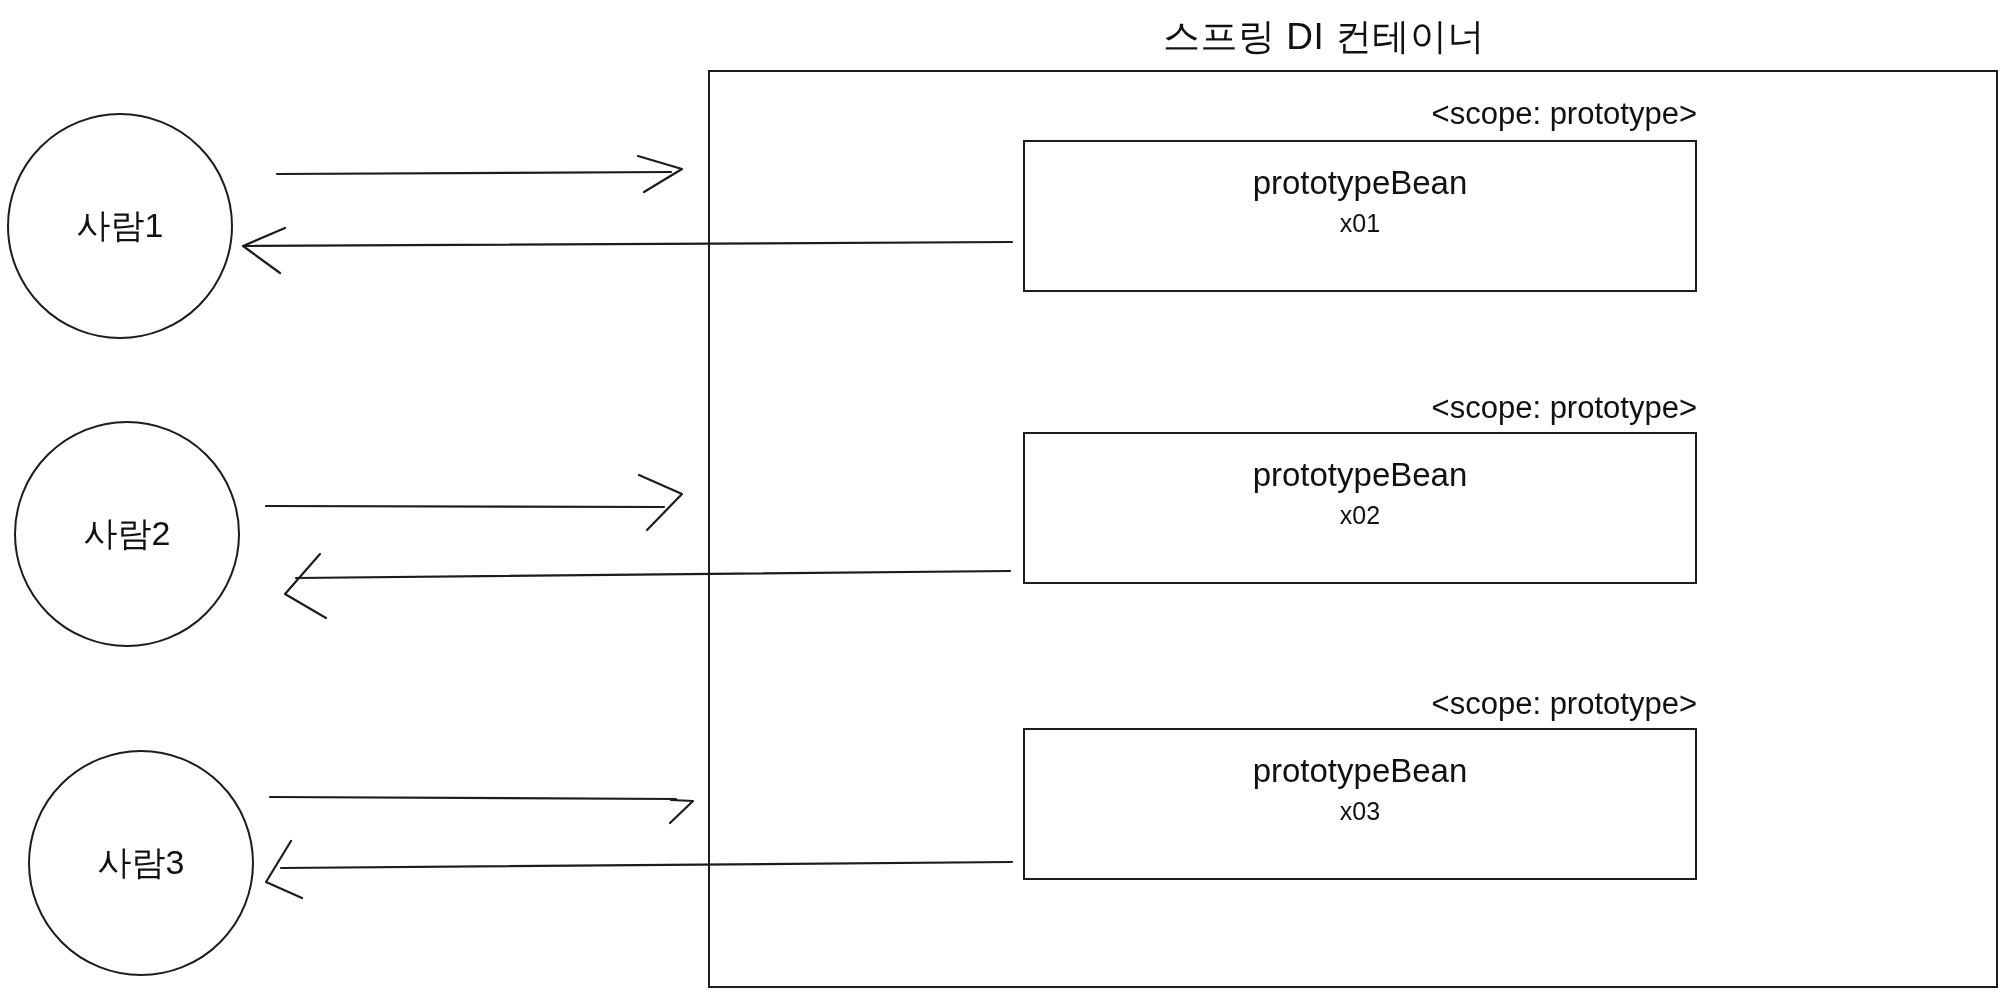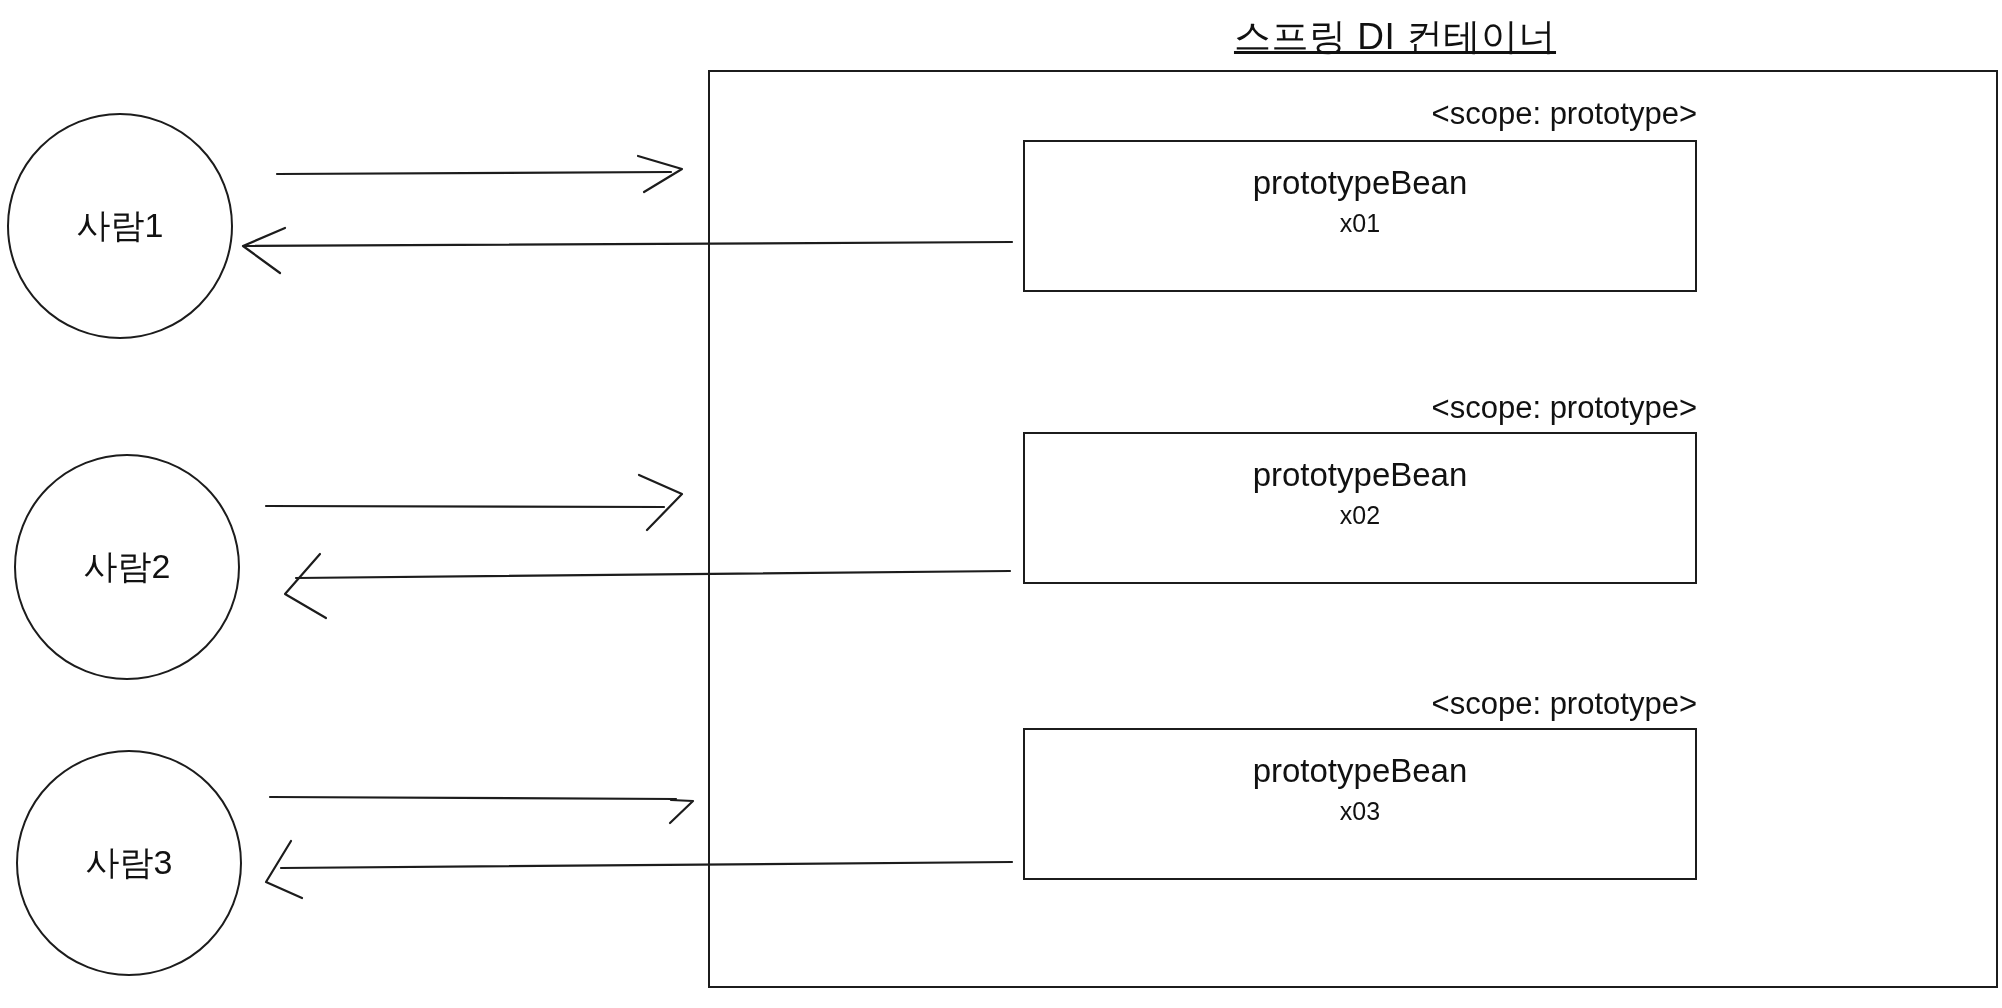--- a/index.html
+++ b/index.html
@@ -15,27 +15,26 @@
   }
   .stage{
     position:relative;
     width:2002px;
     height:1008px;
     background:var(--bg);
     overflow:hidden;
   }
   .title{
     position:absolute;
-    left:1395px;
+    left:1324px;
     top:12px;
     transform:translateX(-50%);
     font-size:37px;
     letter-spacing:0.5px;
     white-space:nowrap;
-    text-decoration:underline;
   }
   .container-box{
     position:absolute;
     left:708px;
     top:70px;
     width:1290px;
     height:918px;
     border:2.5px solid var(--stroke);
     background:transparent;
   }
@@ -98,24 +97,24 @@
 
 <div class="stage">
 
   <div class="title">스프링 DI 컨테이너</div>
 
   <div class="container-box"></div>
 
   <div class="actor" style="left:7px;top:113px;">
     <span>사람1</span>
   </div>
-  <div class="actor" style="left:14px;top:454px;">
+  <div class="actor" style="left:14px;top:421px;">
     <span>사람2</span>
   </div>
-  <div class="actor" style="left:16px;top:750px;">
+  <div class="actor" style="left:28px;top:750px;">
     <span>사람3</span>
   </div>
 
   <div class="scope-label" style="top:96px;">&lt;scope: prototype&gt;</div>
   <div class="bean-box" style="top:140px;">
     <div class="bean-name">prototypeBean</div>
     <div class="bean-instance">x01</div>
   </div>
 
   <div class="scope-label" style="top:390px;">&lt;scope: prototype&gt;</div>

